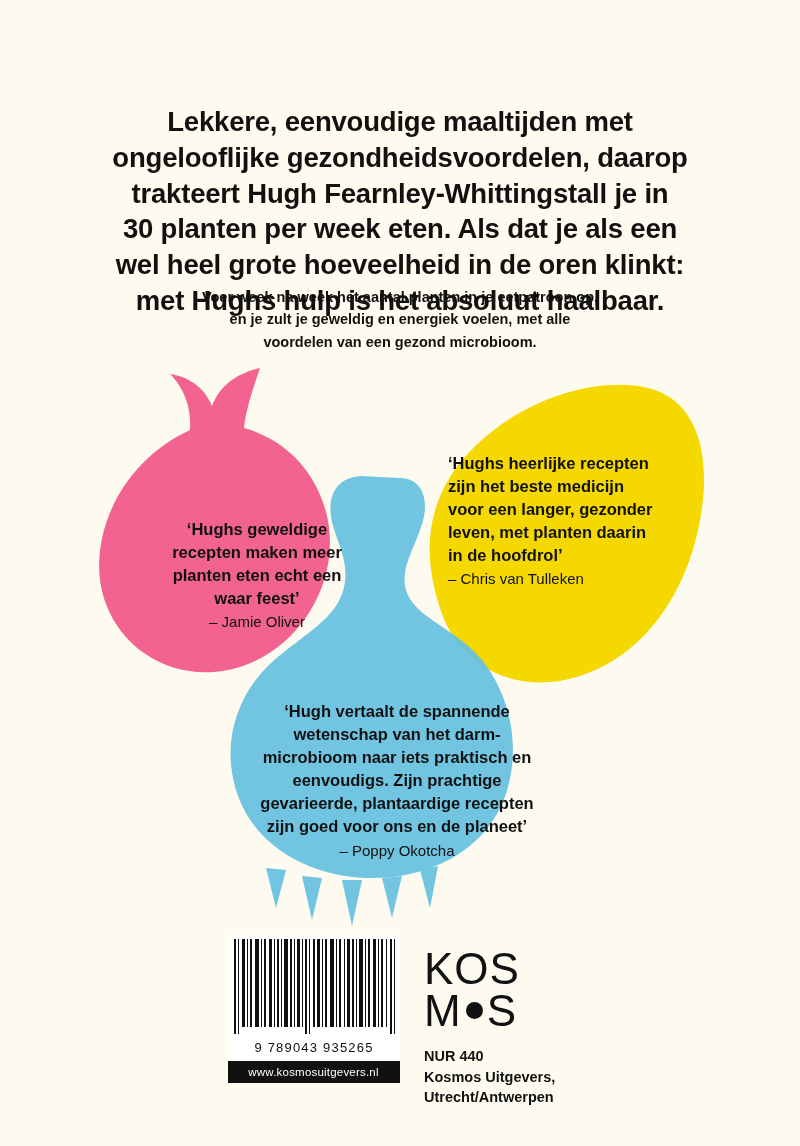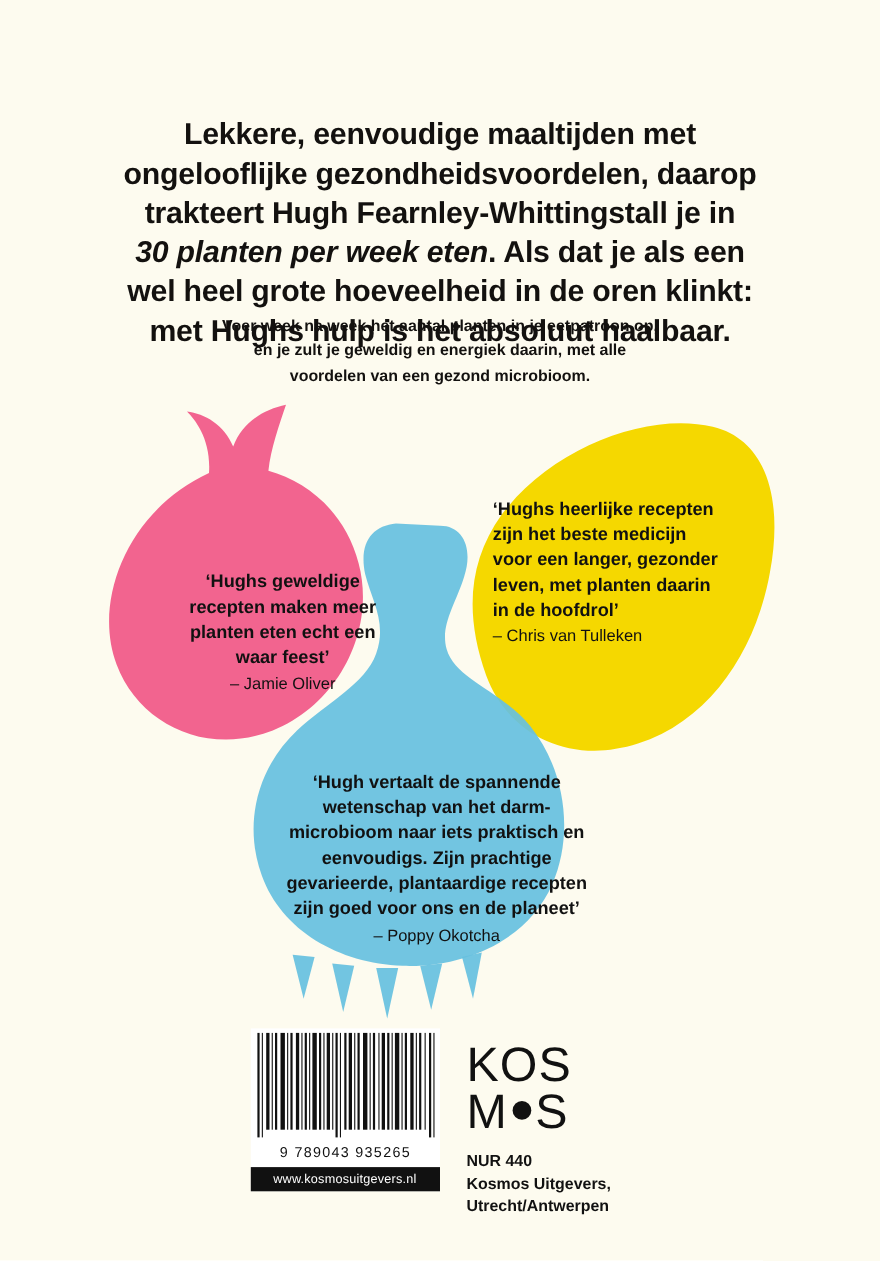--- a/index.html
+++ b/index.html
@@ -25,21 +25,20 @@
     left: 60px;
     width: 680px;
     text-align: center;
     font-weight: bold;
     font-size: 27.5px;
     line-height: 1.30;
     color: #13110f;
     letter-spacing: -0.2px;
   }
   .headline .italic {
-    font-style: italic;
   }
 
   .subhead {
     position: absolute;
     top: 286px;
     left: 120px;
     width: 560px;
     text-align: center;
     font-size: 14.5px;
     line-height: 1.55;
@@ -178,21 +177,21 @@
     <span>Lekkere, eenvoudige maaltijden met</span><br>
     <span>ongelooflijke gezondheidsvoordelen, daarop</span><br>
     <span>trakteert Hugh Fearnley-Whittingstall je in</span><br>
     <span class="italic">30 planten per week eten</span><span>. Als dat je als een</span><br>
     <span>wel heel grote hoeveelheid in de oren klinkt:</span><br>
     <span>met Hughs hulp is het absoluut haalbaar.</span>
   </div>
 
   <div class="subhead">
     <span>Voer week na week het aantal planten in je eetpatroon op,</span><br>
-    <span>en je zult je geweldig en energiek daarin, met alle</span><br>
+    <span>en je zult je geweldig en energiek voelen, met alle</span><br>
     <span>voordelen van een gezond microbioom.</span>
   </div>
 
   <div class="quote quote-jamie">
     <span>‘Hughs geweldige recepten maken meer planten eten echt een waar feest’</span><br>
     <span class="attr">– Jamie Oliver</span>
   </div>
 
   <div class="quote quote-chris">
     <span>‘Hughs heerlijke recepten zijn het beste medicijn voor een langer, gezonder leven, met planten daarin in de hoofdrol’</span><br>

